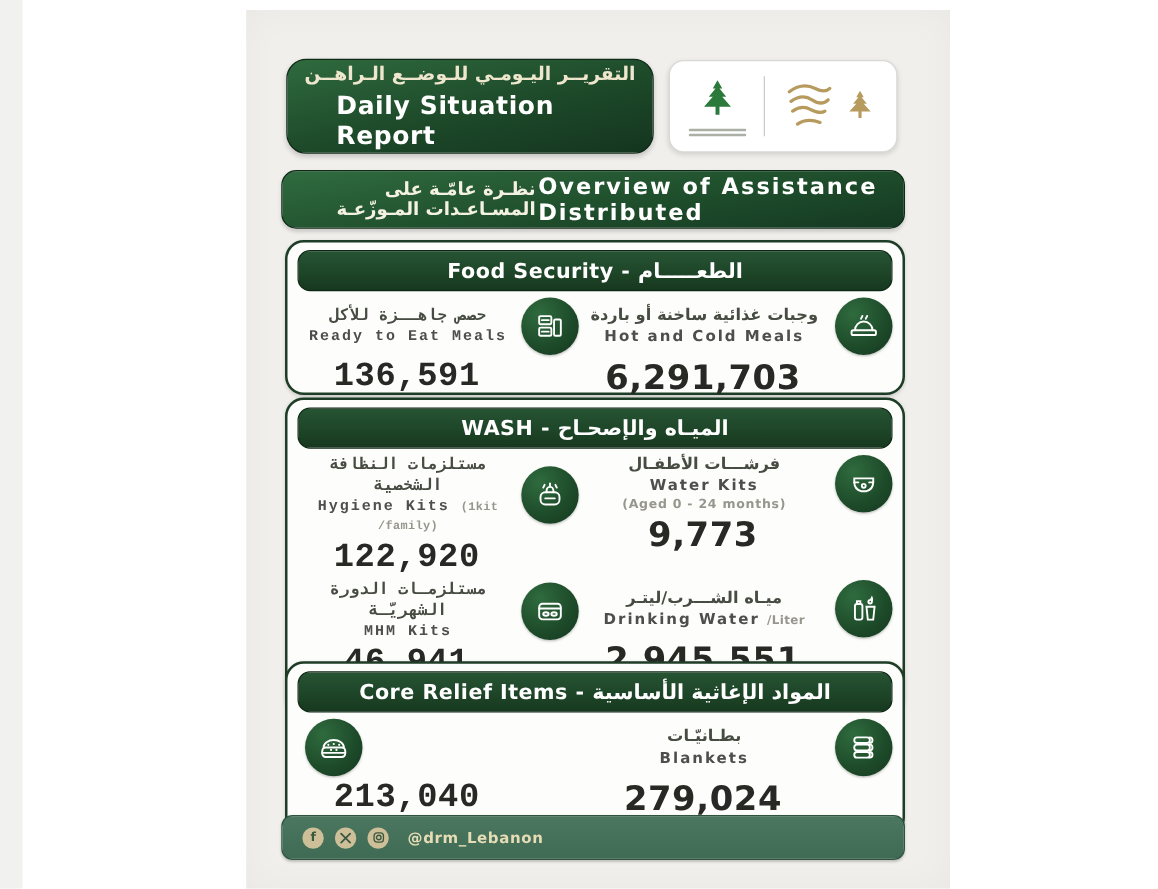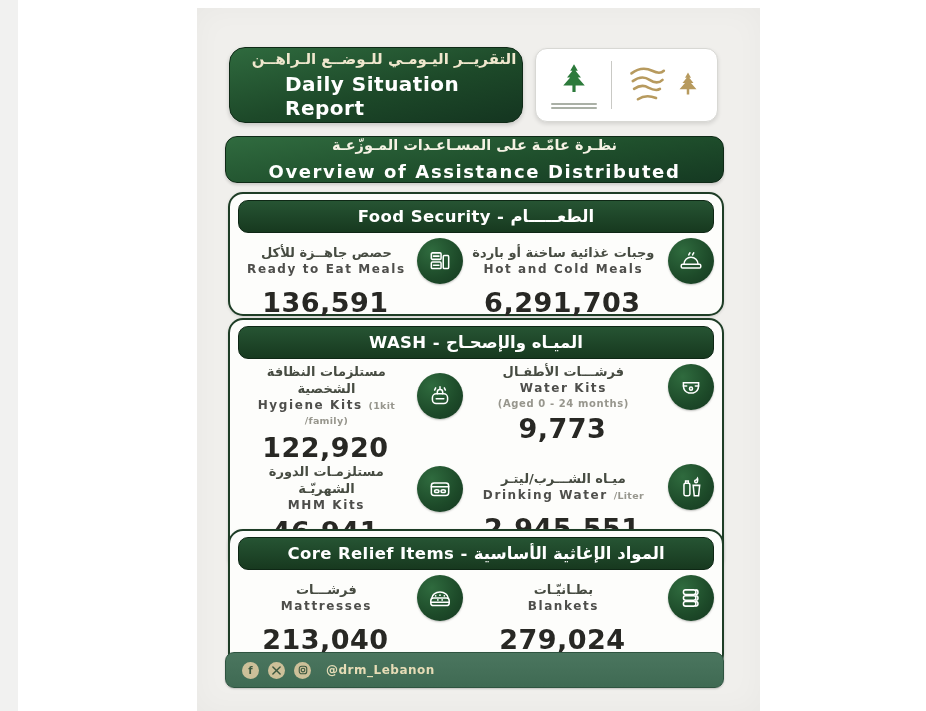--- a/index.html
+++ b/index.html
@@ -8,55 +8,55 @@
   .stage { position:relative; width:926px; height:711px; background:#ffffff; }
   .left-strip { position:absolute; left:0; top:0; width:18px; height:711px; background:#f1f1f0; }
 
   .poster { position:absolute; left:197px; top:8px; width:563px; height:703px;
     background:#f0efec; box-shadow:inset 0 0 30px rgba(0,0,0,0.03); }
 
   
   .title-box { position:absolute; left:32px; top:39px; width:294px; height:76px;
     background:linear-gradient(168deg,#2f6a3e 0%,#1d4929 55%,#143520 100%);
     border:1px solid #0f2a17; border-radius:16px; display:flex; flex-direction:column;
-    justify-content:center; align-items:center; gap:4px; box-shadow:0 2px 4px rgba(0,0,0,.18);padding-left:16px; }
+    justify-content:center; align-items:center; gap:4px; box-shadow:0 2px 4px rgba(0,0,0,.18); }
   .title-ar { color:#efe7cd; font-size:15px; font-weight:bold; }
   .title-en { color:#ffffff; font-size:20px; font-weight:bold; letter-spacing:.5px;margin-left:39px; }
 
   .logo-box { position:absolute; left:338px; top:40px; width:183px; height:74px;
     background:#ffffff; border:1px solid #d8d8d4; border-radius:12px;
     display:flex; align-items:center; justify-content:space-evenly;
     box-shadow:0 2px 4px rgba(0,0,0,.12); }
   .logo-left { display:flex; flex-direction:column; align-items:center; gap:2px; }
   .logo-lines i { display:block; width:46px; height:2px; background:#aab0a6; margin-top:2px; border-radius:1px; }
   .logo-divider { width:1px; height:48px; background:#c9c9c5; }
   .logo-right { display:flex; align-items:center; gap:6px; }
 
   
   .banner { position:absolute; left:28px; top:128px; width:499px; height:47px;
     background:linear-gradient(172deg,#306b3f 0%,#1f4f2c 55%,#153922 100%);
-    border:1px solid #0f2a17; border-radius:12px; display:flex; flex-direction:column;
-    justify-content:space-between; align-items:center; gap:2px; box-shadow:0 2px 3px rgba(0,0,0,.15); }
+    border:1px solid #0f2a17; border-radius:12px; display:flex; flex-direction:row;
+    justify-content:flex-start; align-items:center; gap:2px; box-shadow:0 2px 3px rgba(0,0,0,.15); }
   .banner-ar { color:#f5f2e4; font-size:14.5px; font-weight:bold; }
   .banner-en { color:#ffffff; font-size:18px; font-weight:bold; letter-spacing:1.6px; }
 
   
   .sec { position:absolute; left:31px; width:496px; background:#fdfdfb;
     border:2px solid #1e3d26; border-radius:15px; box-shadow:0 1px 3px rgba(0,0,0,.15); }
   .sec-food { top:184px; height:124px; }
   .sec-wash { top:310px; height:254px; }
   .sec-core { top:521px; height:140px; }
   .sec-head { position:absolute; left:8px; right:8px; top:6px; height:33px;
     background:linear-gradient(180deg,#265433 0%,#17391f 100%);
     border:1px solid #0e2715; border-radius:10px; color:#ffffff; font-size:16.5px;
     font-weight:bold; display:flex; align-items:center; justify-content:center; letter-spacing:.4px; }
   .sec-items { position:absolute; left:10px; right:8px; top:44px; display:flex; align-items:flex-start; }
   .row2 { top:144px; }
   .item { display:flex; flex-direction:column; }
-  .item-l { width:47%; }
+  .item-l { width:47%;font-family:Liberation Mono, monospace; }
   .item-r { width:53%; }
   .item-top { display:flex; align-items:center; }
   .labels { flex:1; text-align:center; line-height:1.3; }
   .ar { color:#474c42; font-size:13px; font-weight:bold; }
   .en { color:#4e4e4b; font-size:12px; font-weight:bold; letter-spacing:1.6px; }
   .note-inline { color:#97968d; font-size:9.5px; font-weight:bold; letter-spacing:.3px; }
   .note-line { color:#97968d; font-size:10px; font-weight:bold; letter-spacing:.6px; }
   .circle { width:46px; height:46px; border-radius:50%; flex:0 0 46px; margin-left:4px;
     background:radial-gradient(circle at 32% 28%,#2f6b3e 0%,#1d4a29 60%,#153720 100%);
     display:flex; align-items:center; justify-content:center; box-shadow:0 1px 2px rgba(0,0,0,.25); }
@@ -236,24 +236,20 @@
           <div class="value">2,945,551</div>
         </div>
       </div>
     </section>
 
     <section class="sec sec-core">
       <div class="sec-head">Core Relief Items - المواد الإغاثية الأساسية</div>
       <div class="sec-items">
         <div class="item item-l">
           <div class="item-top">
-            <div class="labels">
-              <div class="ar" dir="rtl">فرشـــات</div>
-              <div class="en">Mattresses</div>
-            </div>
             <div class="circle">
               <svg width="26" height="26" viewBox="0 0 24 24" stroke="#fff" stroke-width="1.4" fill="none" stroke-linecap="round">
                 <path d="M4.5 12 a7.5 5.5 0 0 1 15 0"></path>
                 <rect x="3.5" y="12" width="17" height="7" rx="2.5"></rect>
                 <line x1="3.5" y1="16" x2="20.5" y2="16"></line>
                 <g fill="#fff" stroke="none">
                   <circle cx="8" cy="10" r=".8"></circle>
                     <circle cx="12" cy="9.4" r=".8"></circle>
                     <circle cx="16" cy="10" r=".8"></circle>
                   <circle cx="10" cy="13.8" r=".8"></circle>

